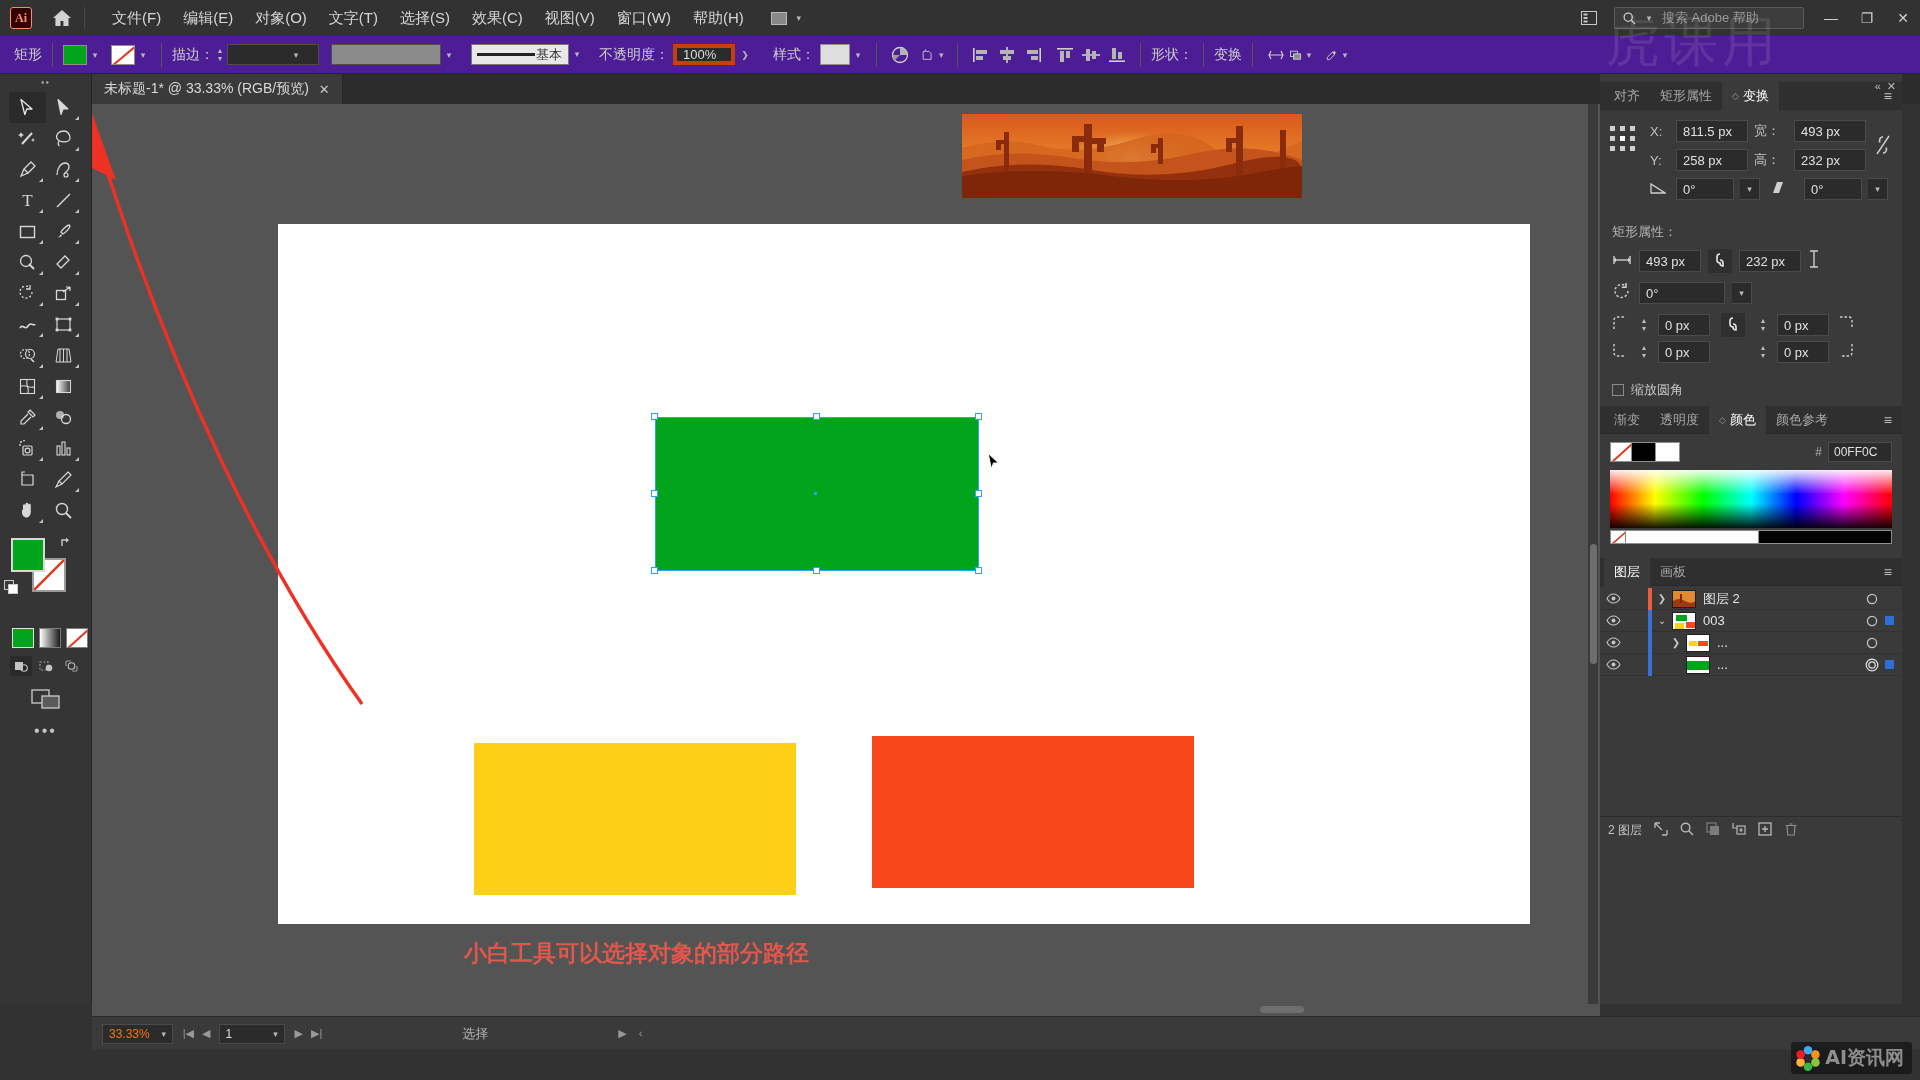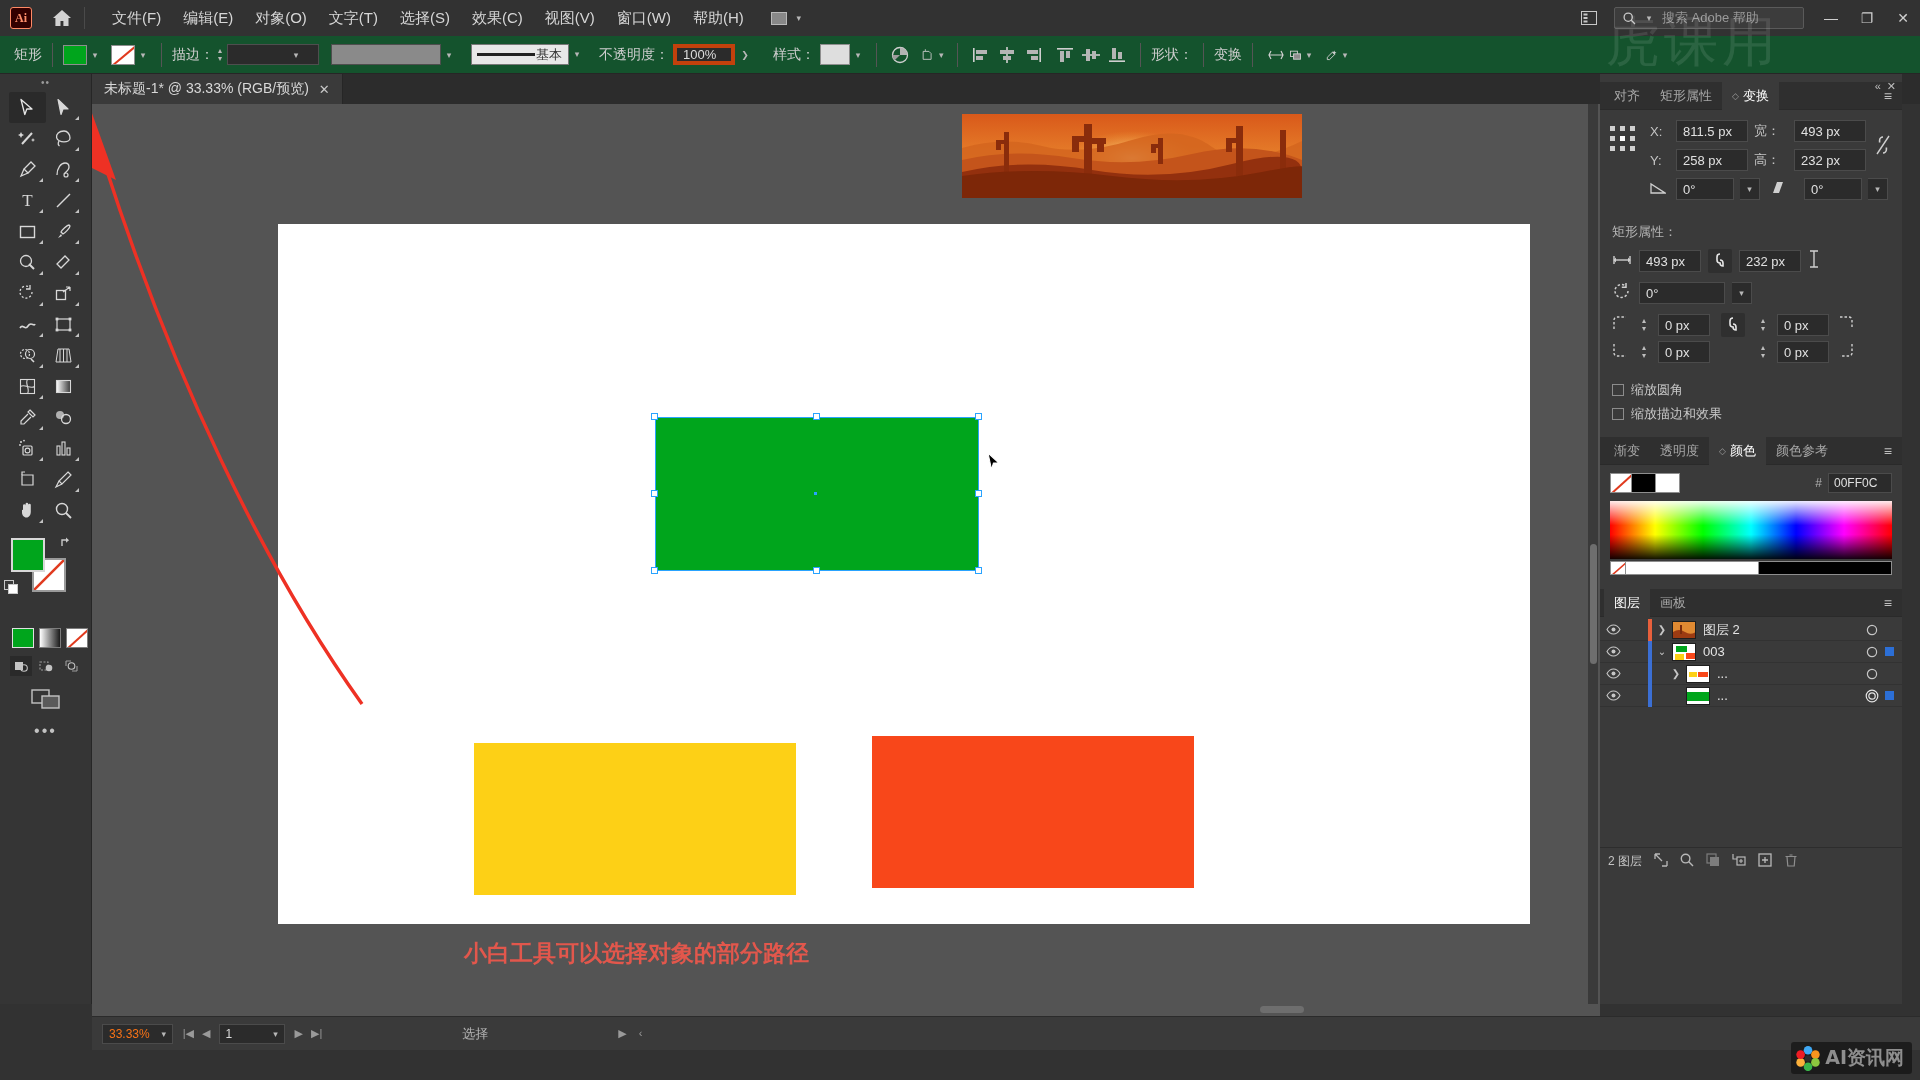--- a/index.html
+++ b/index.html
@@ -42,21 +42,21 @@
     background: #3c3c3c; border: 1px solid #5a5a5a; border-radius: 2px;
     height: 22px; padding: 0 8px; margin-left: 8px; min-width: 190px;
   }
   .search-box span.ph { color: #9a9a9a; font-size: 13px; }
   .win-btns { display: flex; align-items: center; gap: 2px; margin-left: 10px; }
   .win-btn { width: 34px; height: 34px; display:flex; align-items:center; justify-content:center; color:#cfcfcf; font-size: 14px; }
 
   
   .controlbar {
     position: absolute; left: 0; top: 36px; width: 1920px; height: 38px;
-    background: #14532d; border-bottom: 1px solid #262626;
+    background: #4c1d95; border-bottom: 1px solid #262626;
     display: flex; align-items: center; padding-left: 14px; gap: 0;
   }
   .cb-label { color: #cdcdcd; font-size: 14px; white-space: nowrap; }
   .cb-sep { width:1px; height:24px; background:#555; margin: 0 10px; }
   .swatch-grp { display: flex; align-items: center; }
   .swatch {
     width: 24px; height: 20px; border: 1px solid #8e8e8e;
   }
   .caret {
     width: 16px; height: 20px; display:flex; align-items:center; justify-content:center;
@@ -1000,24 +1000,20 @@
           <svg width="18" height="16" viewBox="0 0 18 16">
               <path d="M16 2v9a3 3 0 0 1-3 3H4" fill="none" stroke="#cfcfcf" stroke-width="1.4" stroke-dasharray="2.5 2"></path>
             </svg>
         </span>
       </div>
 
       <div class="cb-line" style="margin-top:6px">
         <div class="chk"></div>
         <span class="cb-txt">缩放圆角</span>
       </div>
-      <div class="cb-line" style="padding-bottom:10px">
-        <div class="chk"></div>
-        <span class="cb-txt">缩放描边和效果</span>
-      </div>
     </div>
 
     <div class="panel" style="margin-top:4px">
       <div class="panel-tabs">
         <div class="ptab">渐变</div>
         <div class="ptab">透明度</div>
         <div class="ptab active">
           <span class="dots">◇</span>
           <span>颜色</span>
         </div>

